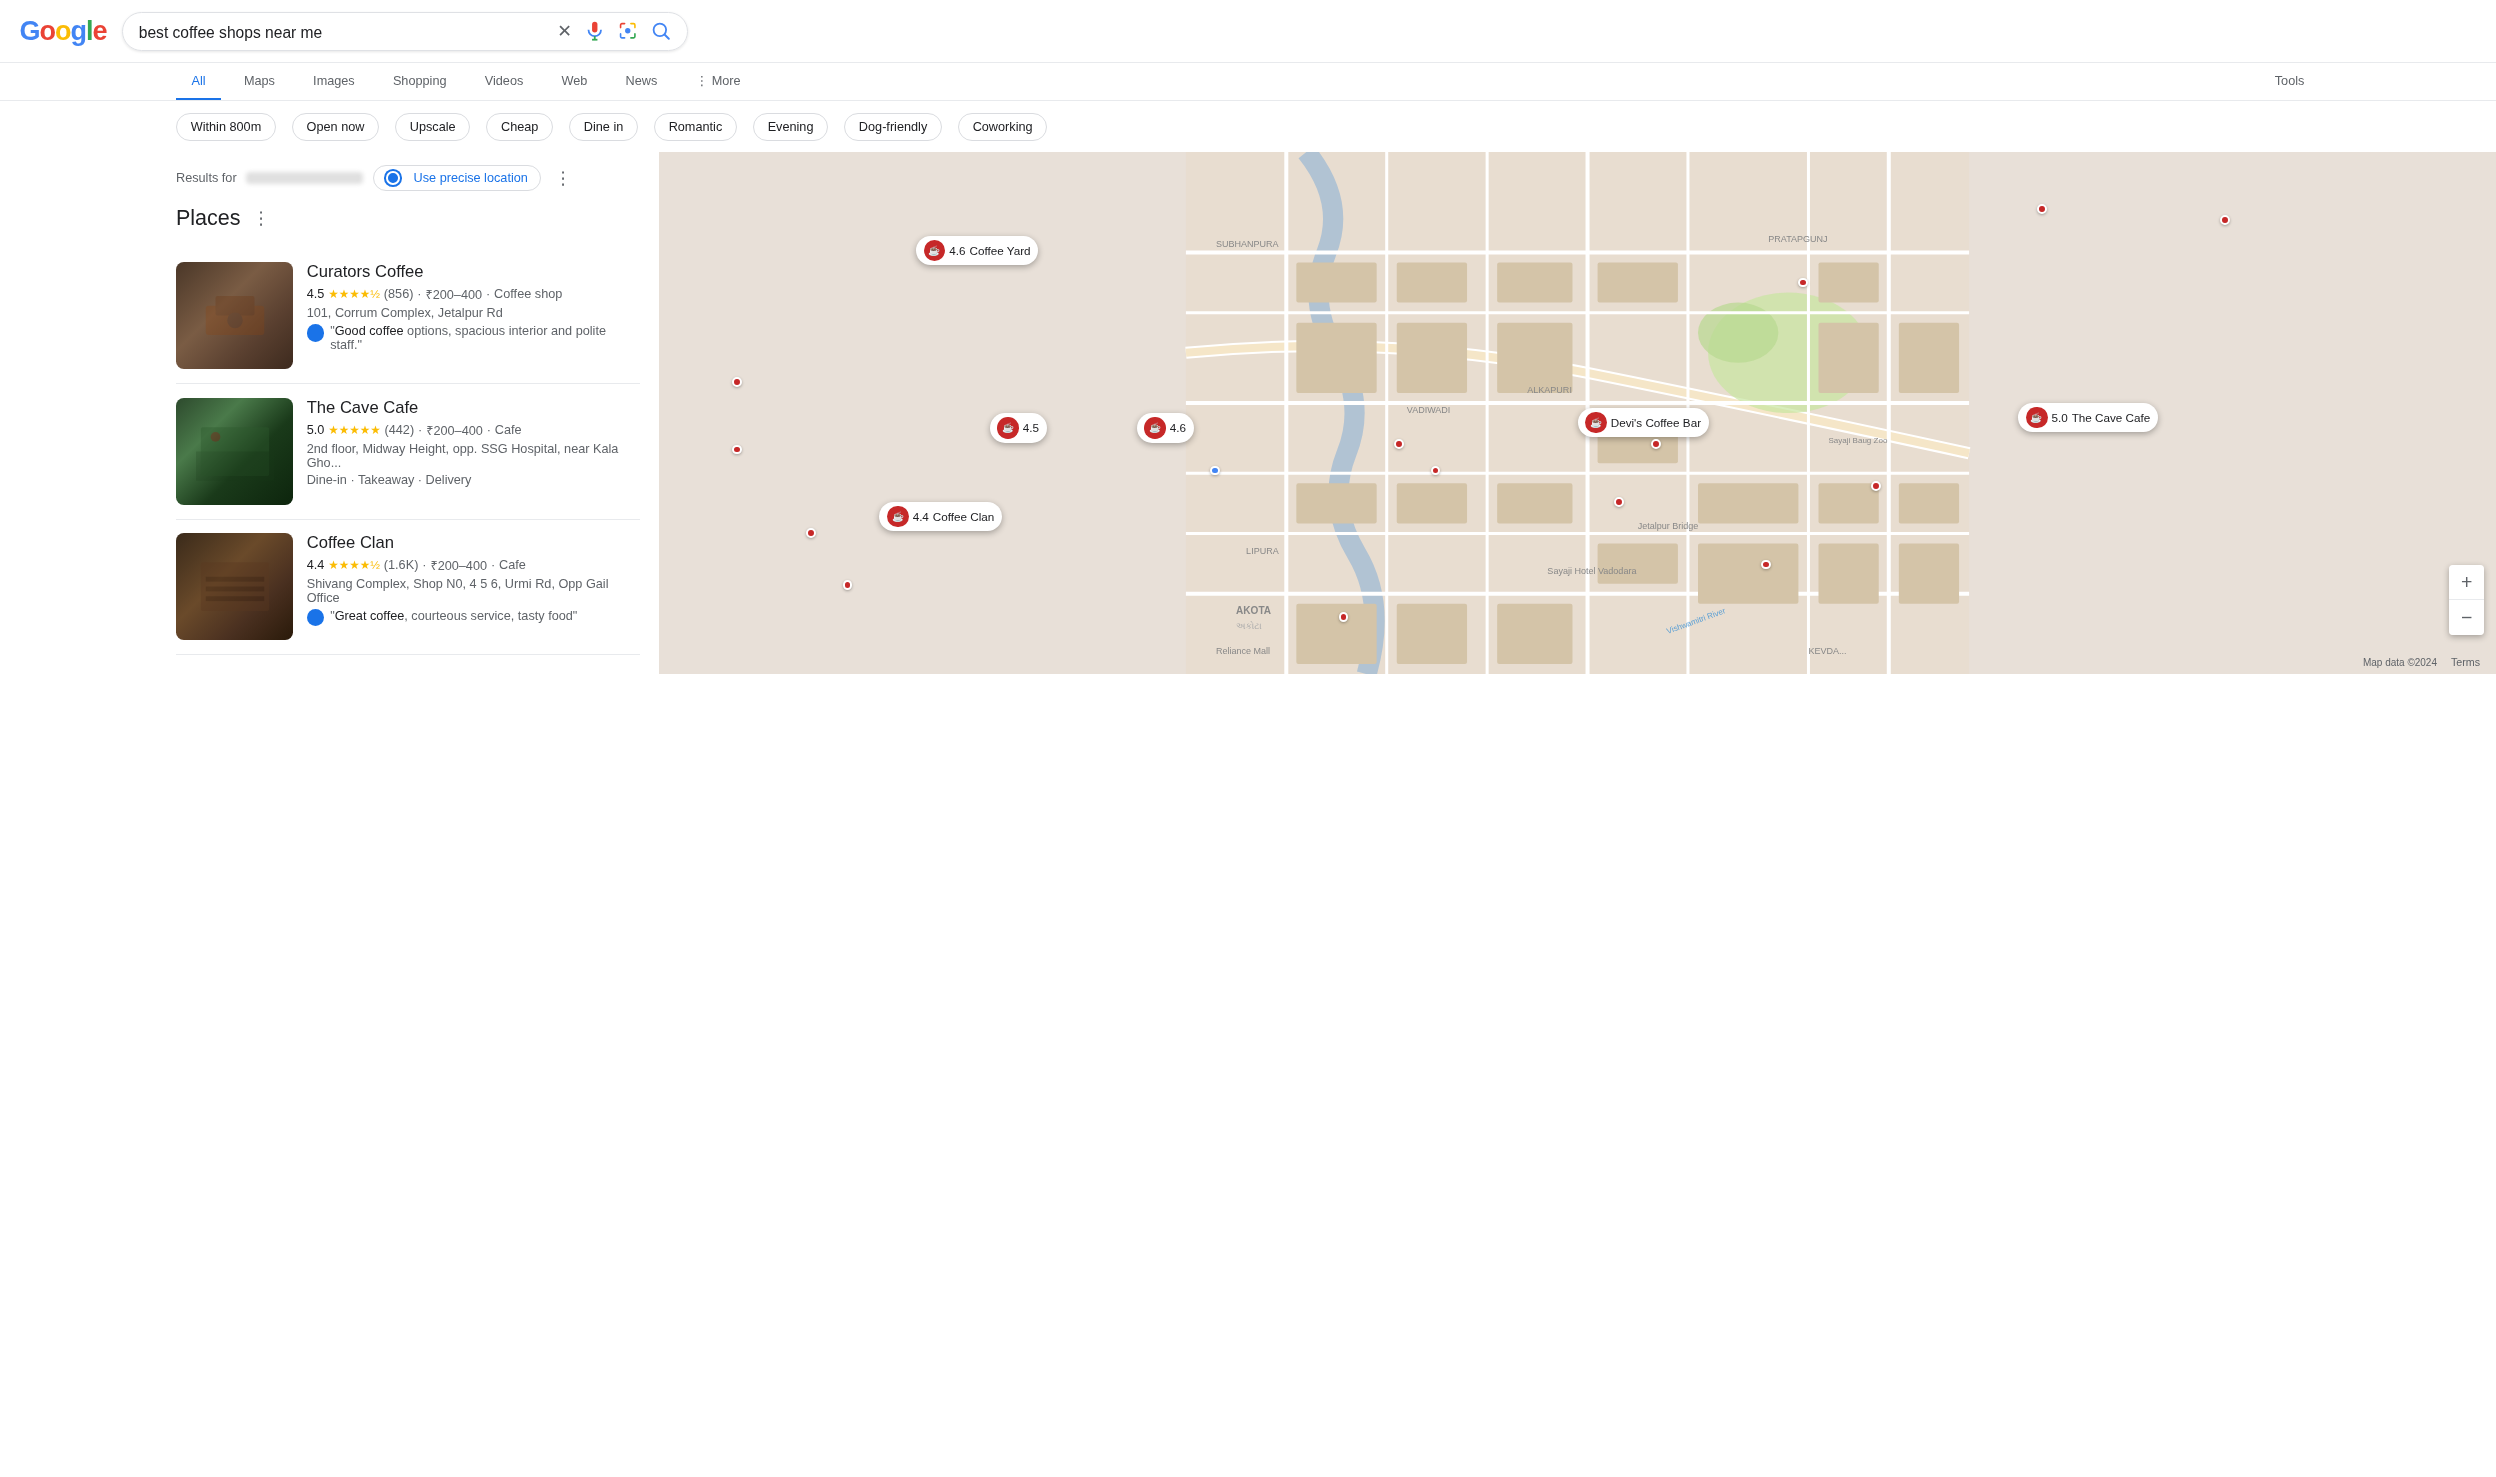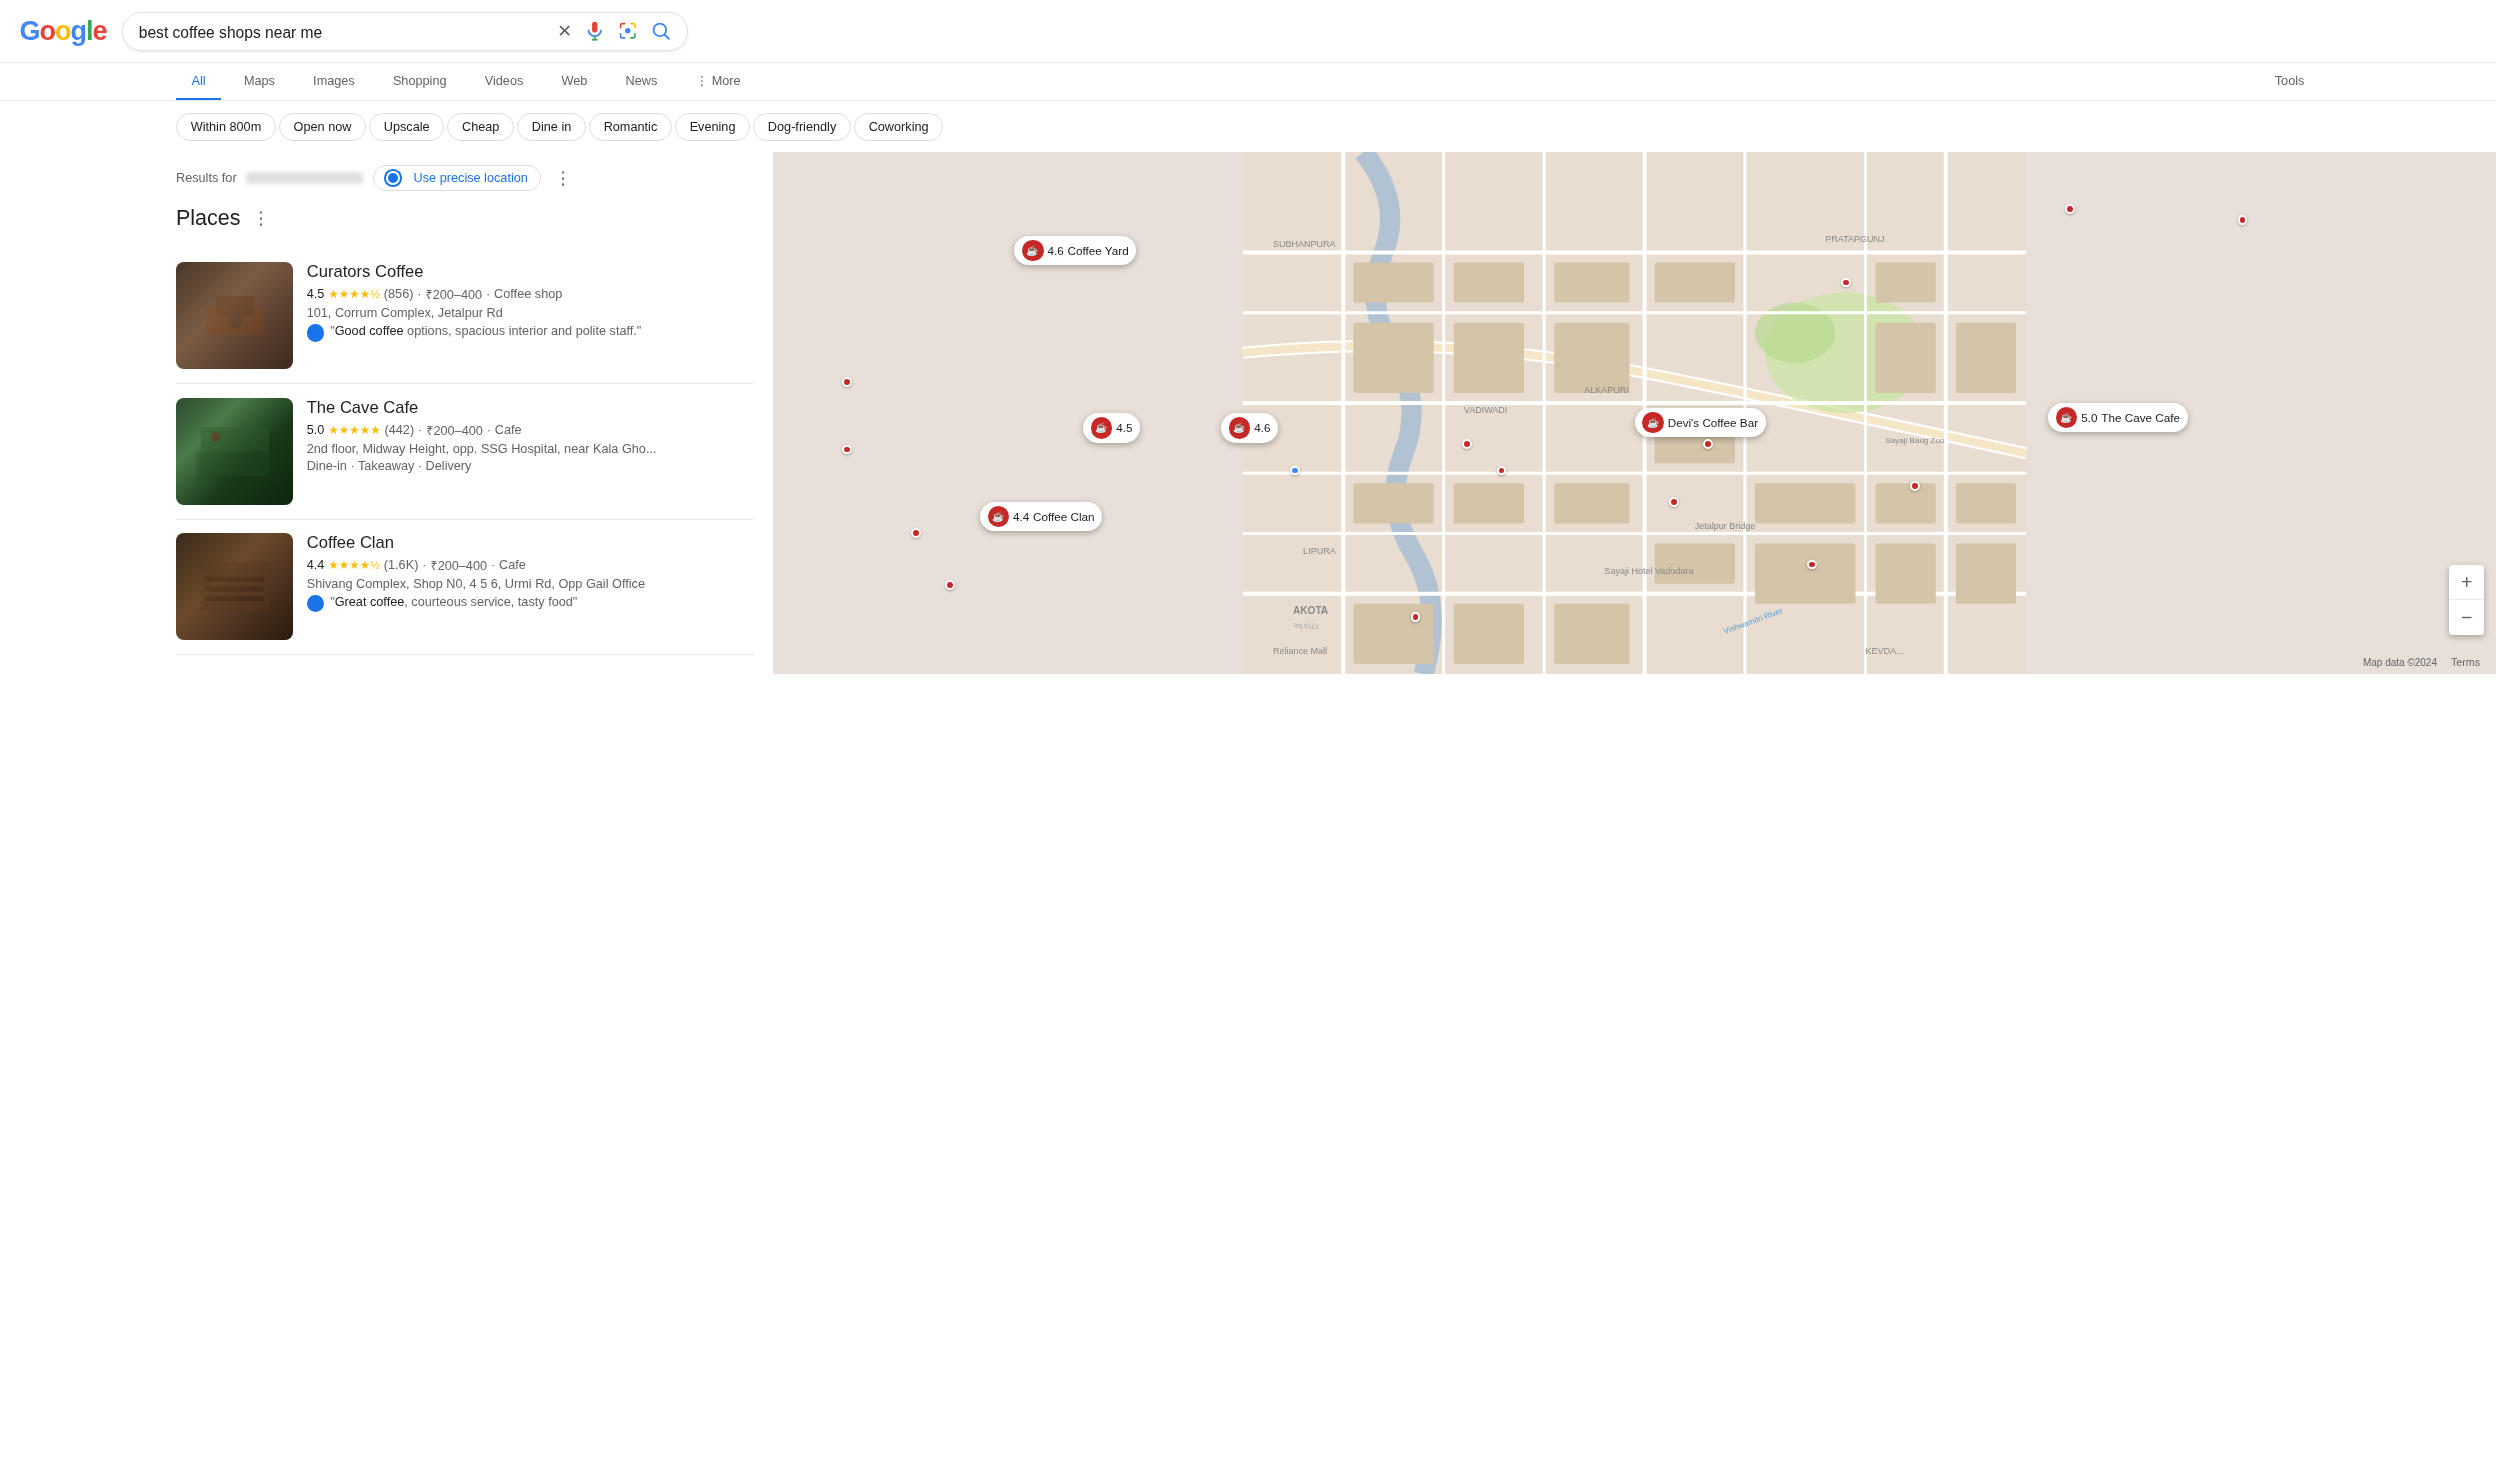--- a/index.html
+++ b/index.html
@@ -80,21 +80,21 @@
     }
     .nav-tab.active {
       color: #1a73e8;
       border-bottom: 2.9px solid #1a73e8;
       font-weight: 500;
     }
 
     
     .filter-chips {
       display: flex;
-      gap: 3px;
+      gap: 16px;
       padding: 11.7px 176px;
       overflow-x: auto;
       flex-wrap: nowrap;
     }
     .chip {
       border: 1px solid #dadce0;
       border-radius: 19.5px;
       padding: 5.9px 13.7px;
       font-size: 12.7px;
       cursor: pointer;
@@ -103,21 +103,21 @@
       background: #fff;
     }
 
     
     .main-layout {
       display: flex;
     }
 
     
     .left-panel {
-      width: 773px;
+      width: 659px;
       flex-shrink: 0;
       padding: 11.7px 19.5px 19.5px 176px;
     }
 
     
     .results-meta {
       display: flex;
       align-items: center;
       gap: 9.8px;
       margin-bottom: 11.7px;

